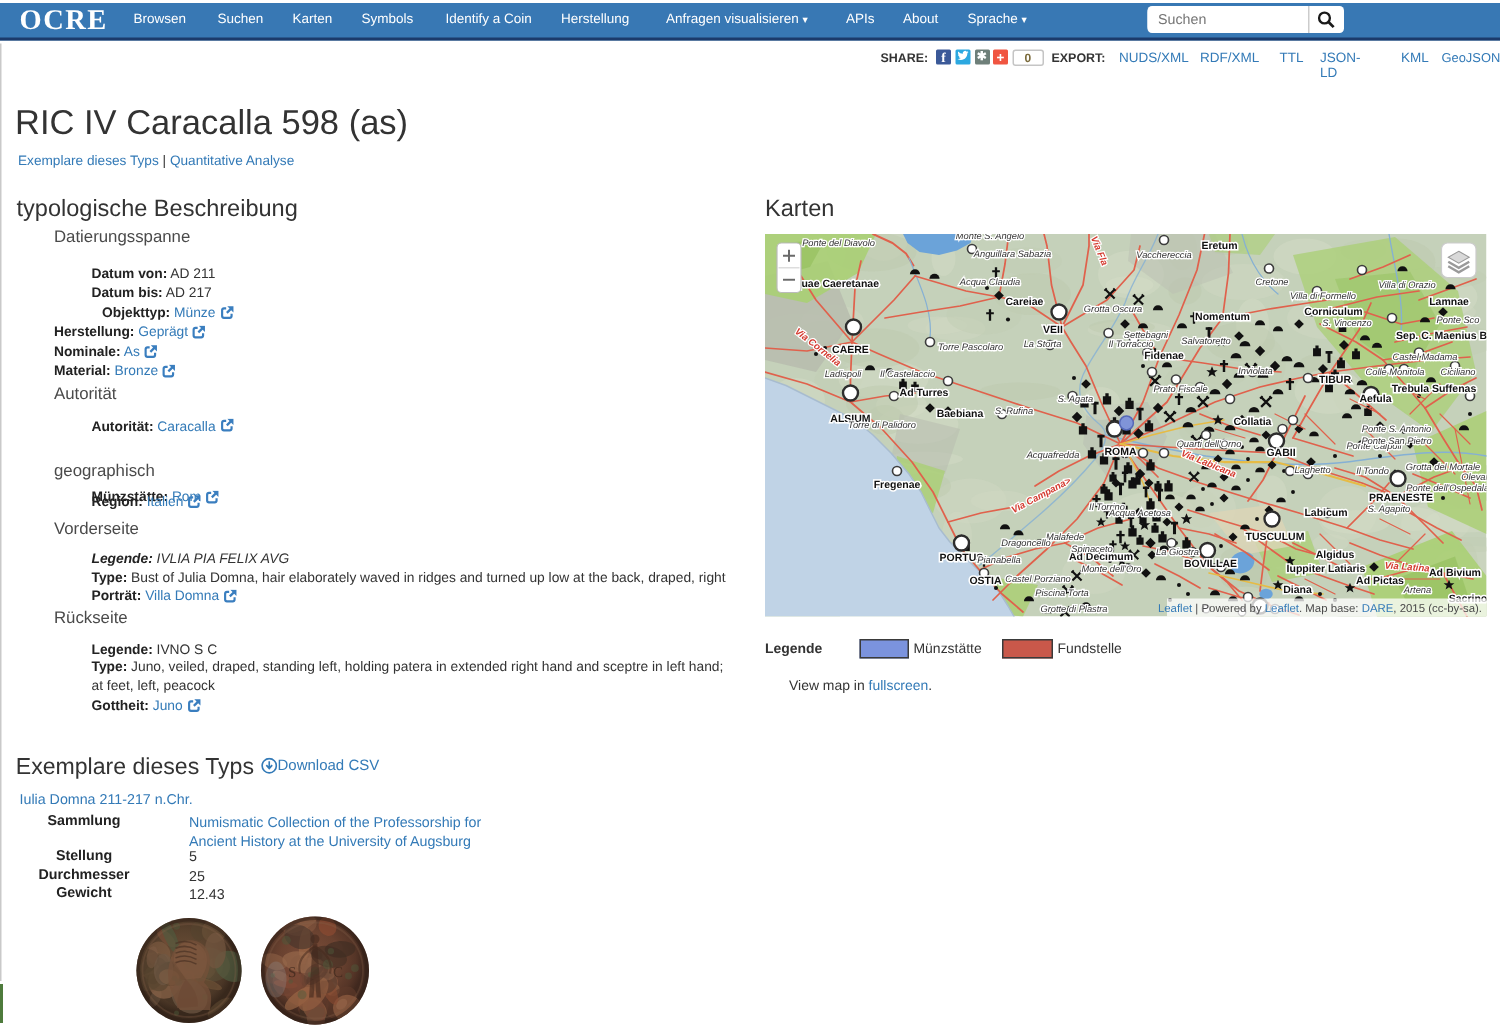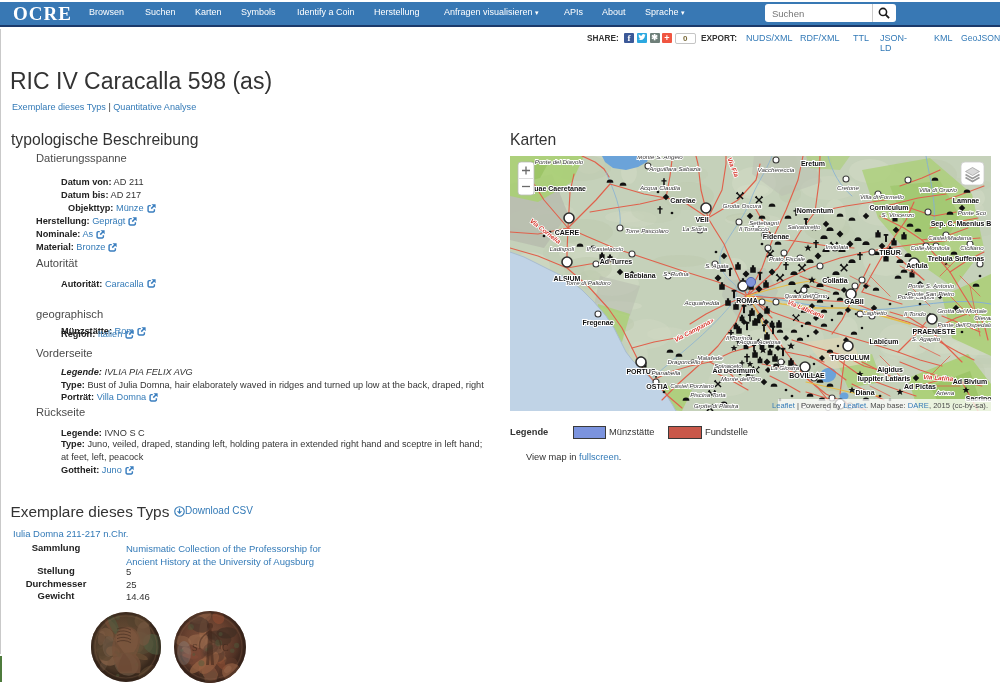--- a/index.html
+++ b/index.html
@@ -779,21 +779,21 @@
       <path d="M6.5 3 V8 M4.2 6 L6.5 8.6 L8.8 6" fill="none" stroke="#337ab7" stroke-width="1.3"></path>
     </svg><span style="vertical-align:1px">Download CSV</span></div>
 <div class="ex2"><a>Iulia Domna 211-217 n.Chr.</a></div>
 <div class="tlab" style="top:541.6px">Sammlung</div>
 <div class="tval" style="top:541.6px"><a>Numismatic Collection of the Professorship for<br>Ancient History at the University of Augsburg</a></div>
 <div class="tlab" style="top:565.4px">Stellung</div>
 <div class="tval" style="top:565.4px">5</div>
 <div class="tlab" style="top:577.9px">Durchmesser</div>
 <div class="tval" style="top:577.9px">25</div>
 <div class="tlab" style="top:590.2px">Gewicht</div>
-<div class="tval" style="top:590.2px">14.46</div>
+<div class="tval" style="top:590.2px">12.43</div>
 <svg width="76" height="76" viewBox="-38 -38 76 76" style="position:absolute;left:88px;top:609px">
     <defs>
       <radialGradient id="g7" cx="45%" cy="40%">
         <stop offset="0%" stop-color="#6e5038"></stop>
         <stop offset="55%" stop-color="#59422e"></stop>
         <stop offset="85%" stop-color="#4a3626"></stop>
         <stop offset="100%" stop-color="#38281c"></stop>
       </radialGradient>
       <clipPath id="cg7">
         <circle r="35"></circle>

